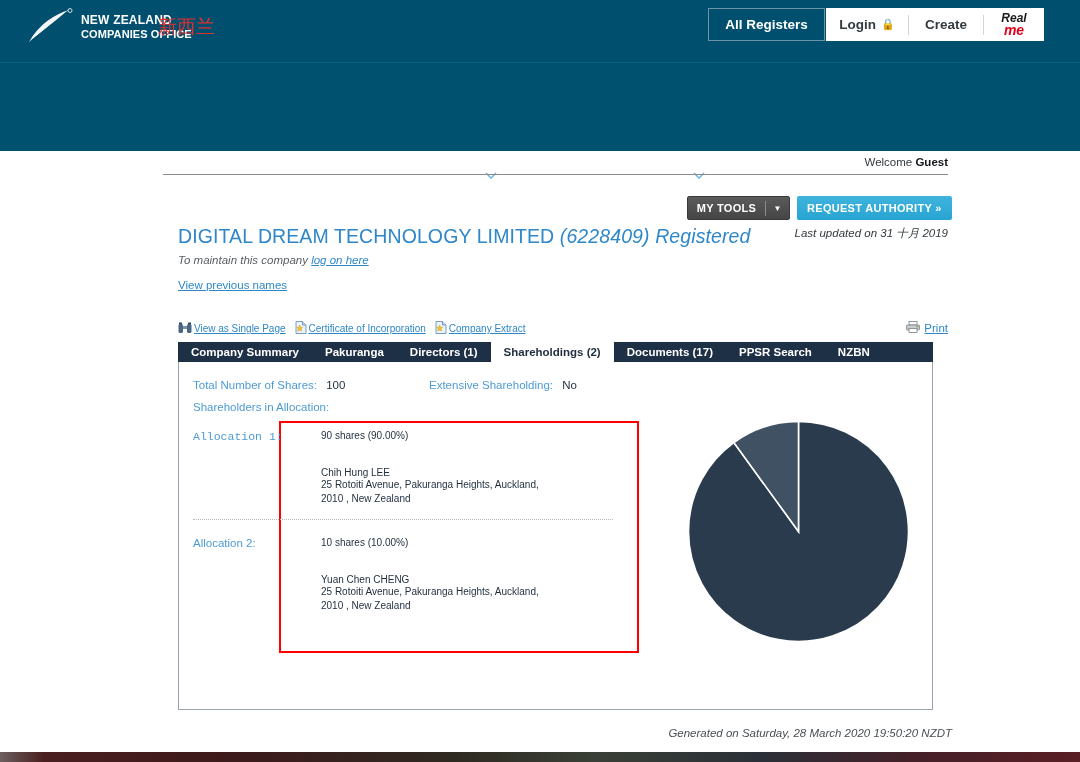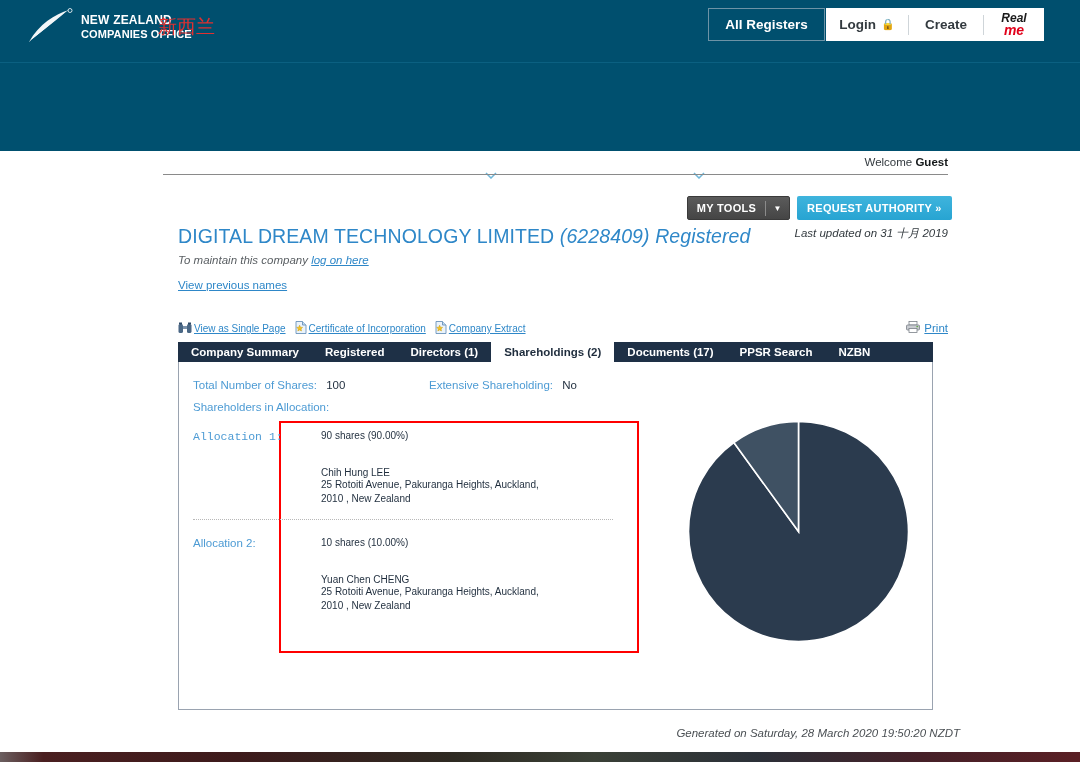--- a/index.html
+++ b/index.html
@@ -202,21 +202,21 @@
 
   .dot-sep {
     position: absolute; left: 14px; top: 157px; width: 420px;
     border-top: 1px dotted #b8b8b8;
   }
 
   .pie-wrap { position: absolute; left: 507px; top: 57px; width: 225px; height: 225px; }
 
   
   .genline {
-    position: absolute; right: 120px; top: 727px;
+    position: absolute; right: 128px; top: 727px;
     font-size: 11.5px; color: #4a4f53; font-style: italic;
   }
   .bottomstrip {
     position: absolute; left: 0; top: 752px; width: 1080px; height: 10px;
     background: linear-gradient(90deg,#6b5f60 0%,#4a1f20 4%,#3d1a1b 22%,#2e2a22 42%,#3a4036 55%,#2b3038 70%,#452028 85%,#5a1f24 100%);
   }
 </style>
 </head>
 <body>
 
@@ -364,21 +364,21 @@
       <rect x="0.5" y="4" width="13" height="5" rx="1" fill="#c9ccd1" stroke="#7a8088" stroke-width="0.8"></rect>
       <rect x="3" y="7.5" width="8" height="4" fill="#ffffff" stroke="#7a8088" stroke-width="0.8"></rect>
       <rect x="10.4" y="5" width="1.8" height="1.2" fill="#63a94a"></rect>
     </svg>
   </span>
   <span class="txt">Print</span>
 </div>
 
 <div class="tabstrip">
   <div class="tab">Company Summary</div>
-  <div class="tab">Registered</div>
+  <div class="tab">Pakuranga</div>
   <div class="tab">Directors (1)</div>
   <div class="tab active">Shareholdings (2)</div>
   <div class="tab">Documents (17)</div>
   <div class="tab">PPSR Search</div>
   <div class="tab">NZBN</div>
 </div>
 
 <div class="panel">
 
   <div class="kv-line lbl-total">

